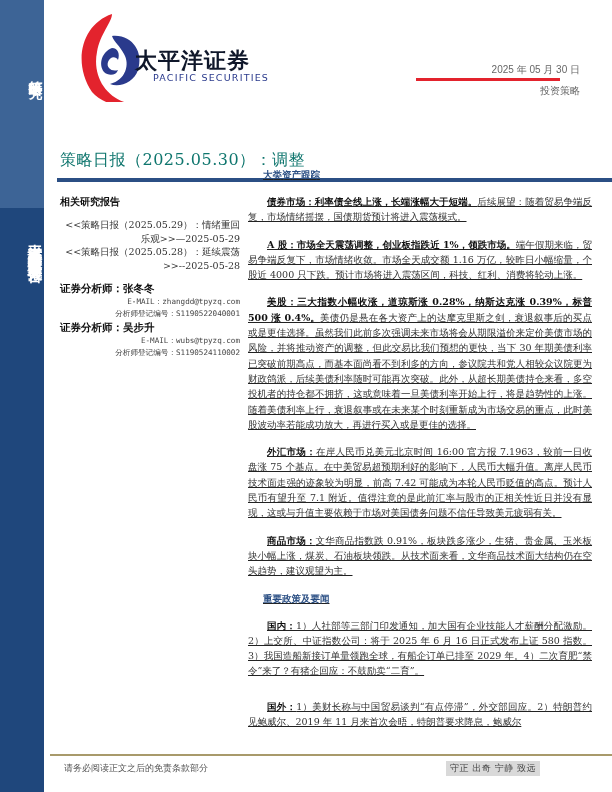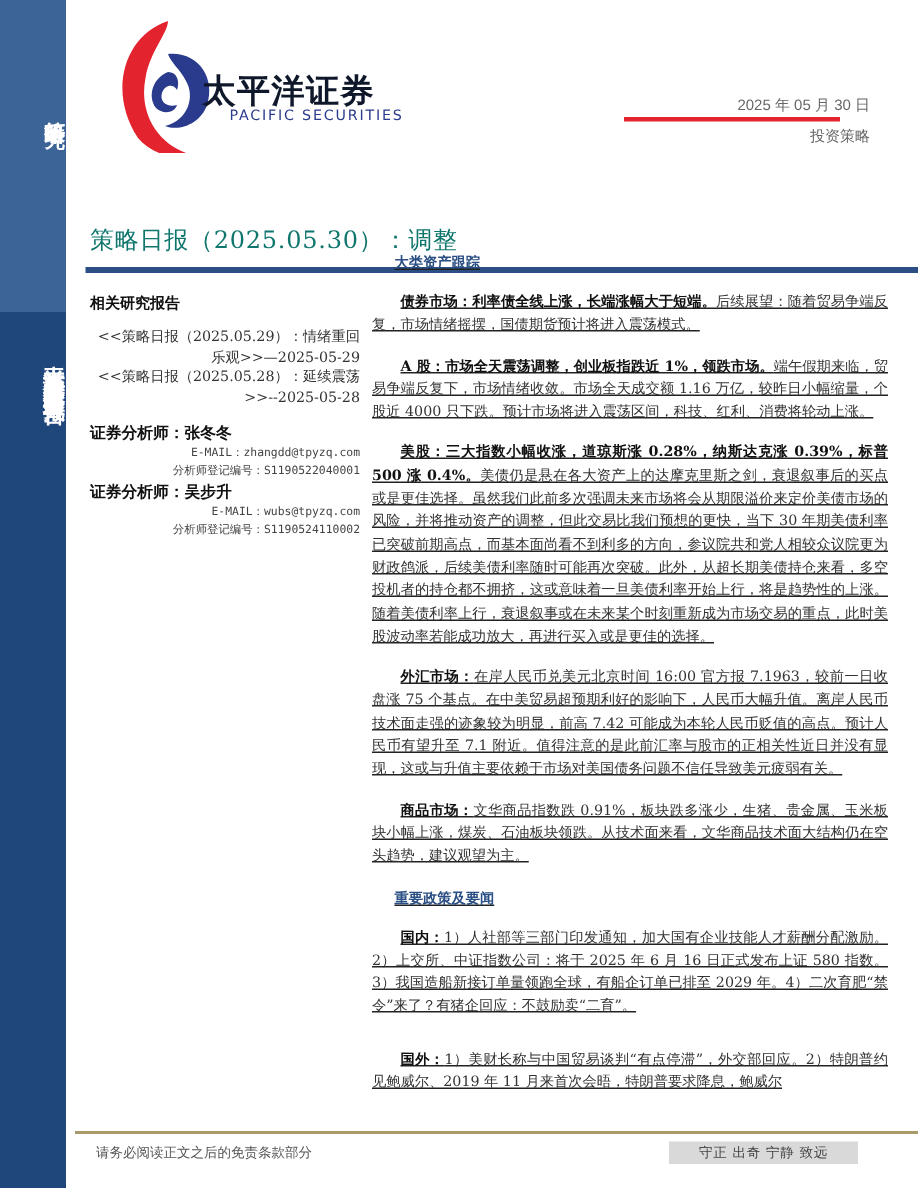--- a/index.html
+++ b/index.html
@@ -36,21 +36,21 @@
   .analysts { margin-top: 10px; }
 
   .right-col { position: absolute; left: 248px; top: 169px; width: 344px; text-decoration: underline; }
   .sec-head { font-weight: bold; font-size: 9.5px; color: #2b4f84; padding-left: 15px; }
   .para { font-size: 9.5px; line-height: 15.3px; color: #333; text-indent: 19px; text-align: justify; margin-top: 12px; }
   .para b { color: #111; }
   .sec-head.second { margin-top: 14px; }
 
   .foot-rule { position: absolute; left: 50px; top: 754px; width: 562px; height: 2px; background: #a89a6b; }
   .footer-left { position: absolute; left: 48px; top: 762px; font-size: 9px; color: #555; margin-left: 16px; }
-  .footer-right { position: absolute; left: 446px; top: 761px; font-size: 9px; color: #444; background: #d9d9d9; padding: 1px 20px; letter-spacing: 0.5px; }
+  .footer-right { position: absolute; left: 446px; top: 761px; font-size: 9px; color: #444; background: #d9d9d9; padding: 1px 4px; letter-spacing: 0.5px; }
 </style>
 </head>
 <body>
 
 <div class="sidebar-top"></div>
 <div class="sidebar-bottom"></div>
 <div class="vtext top">策略研究</div>
 <div class="vtext bottom">太平洋证券股份有限公司证券研究报告</div>
 
 <svg class="logo" viewBox="0 0 200 90">

